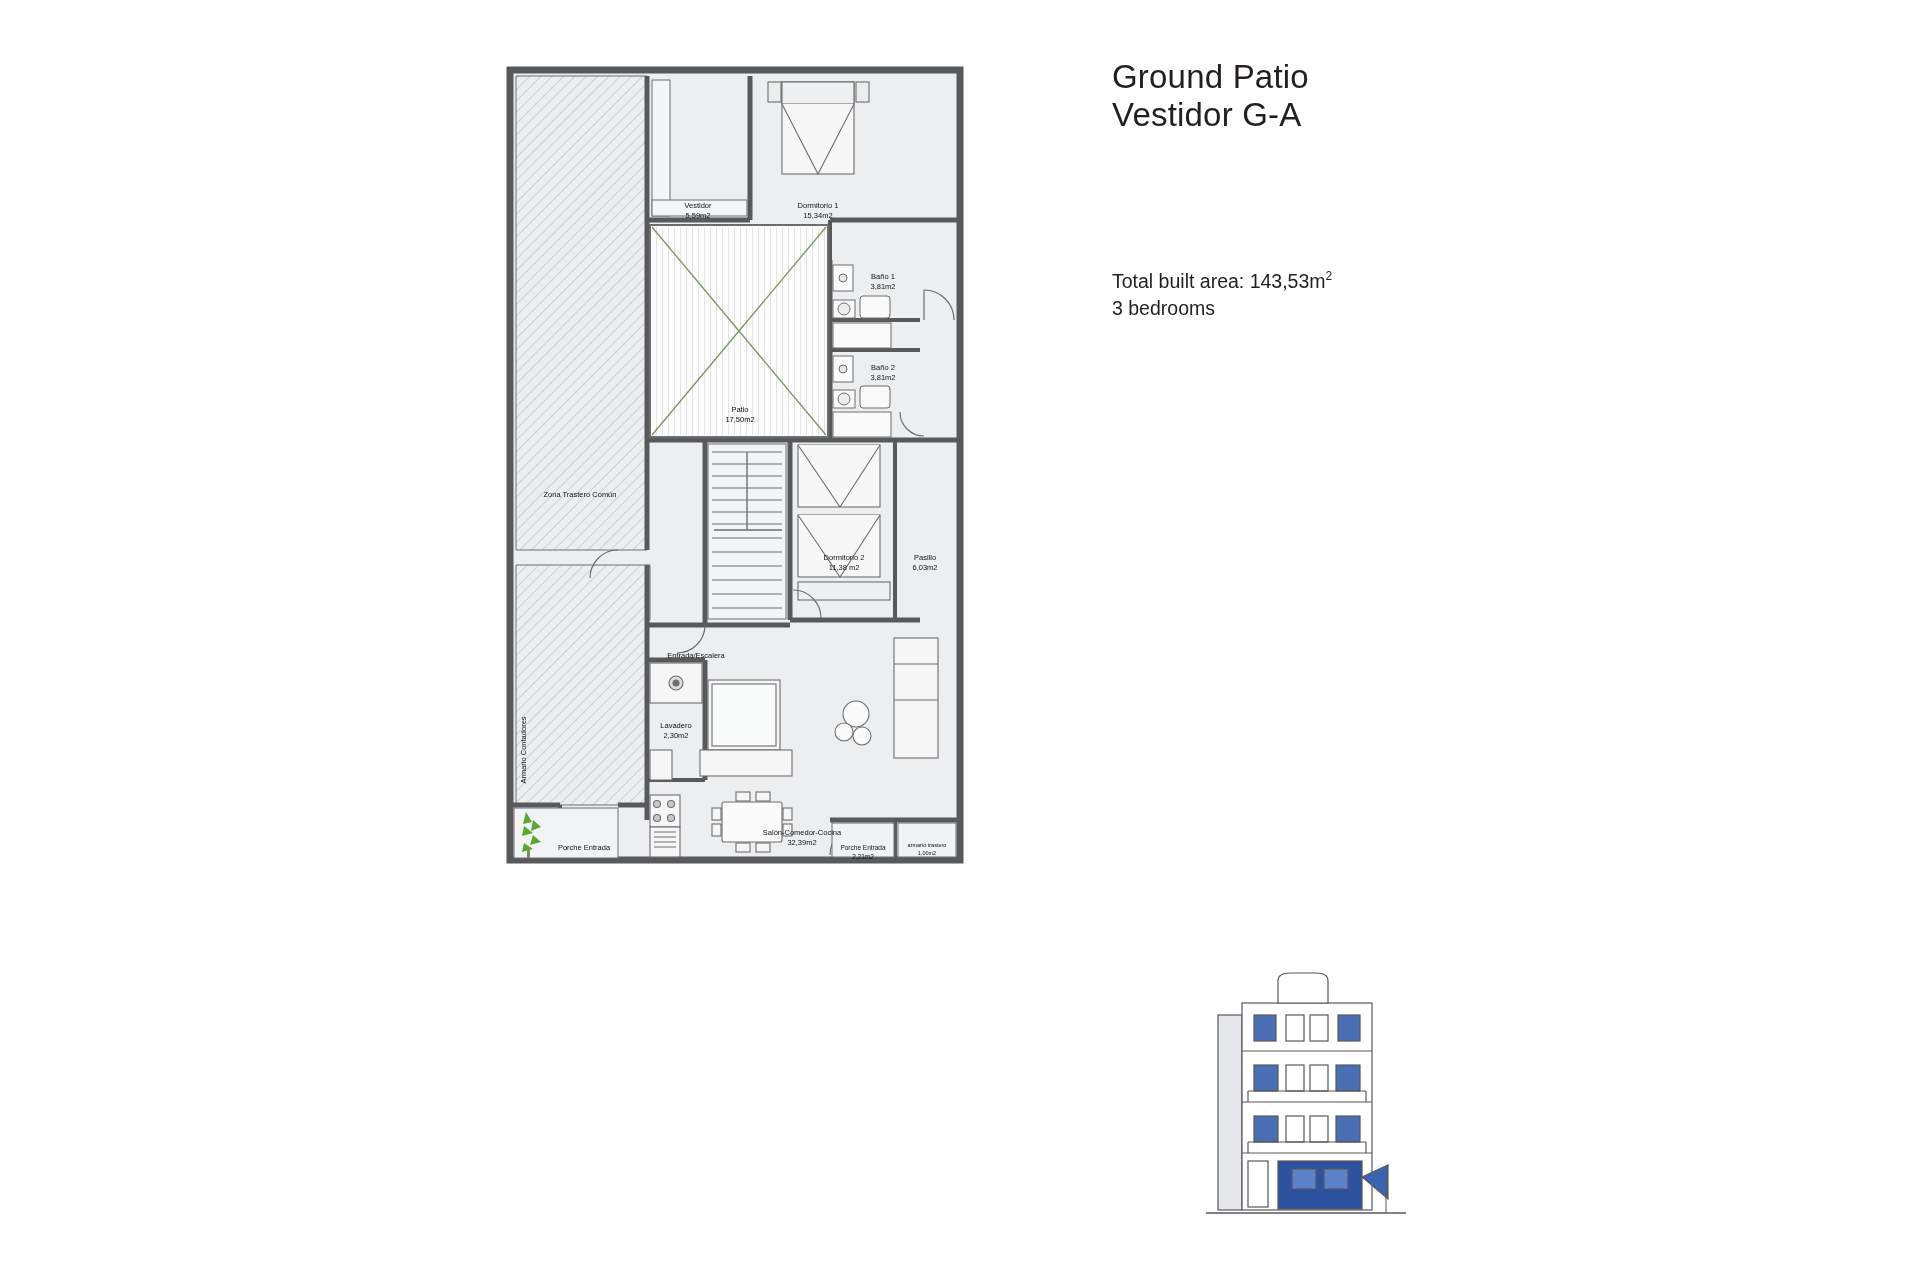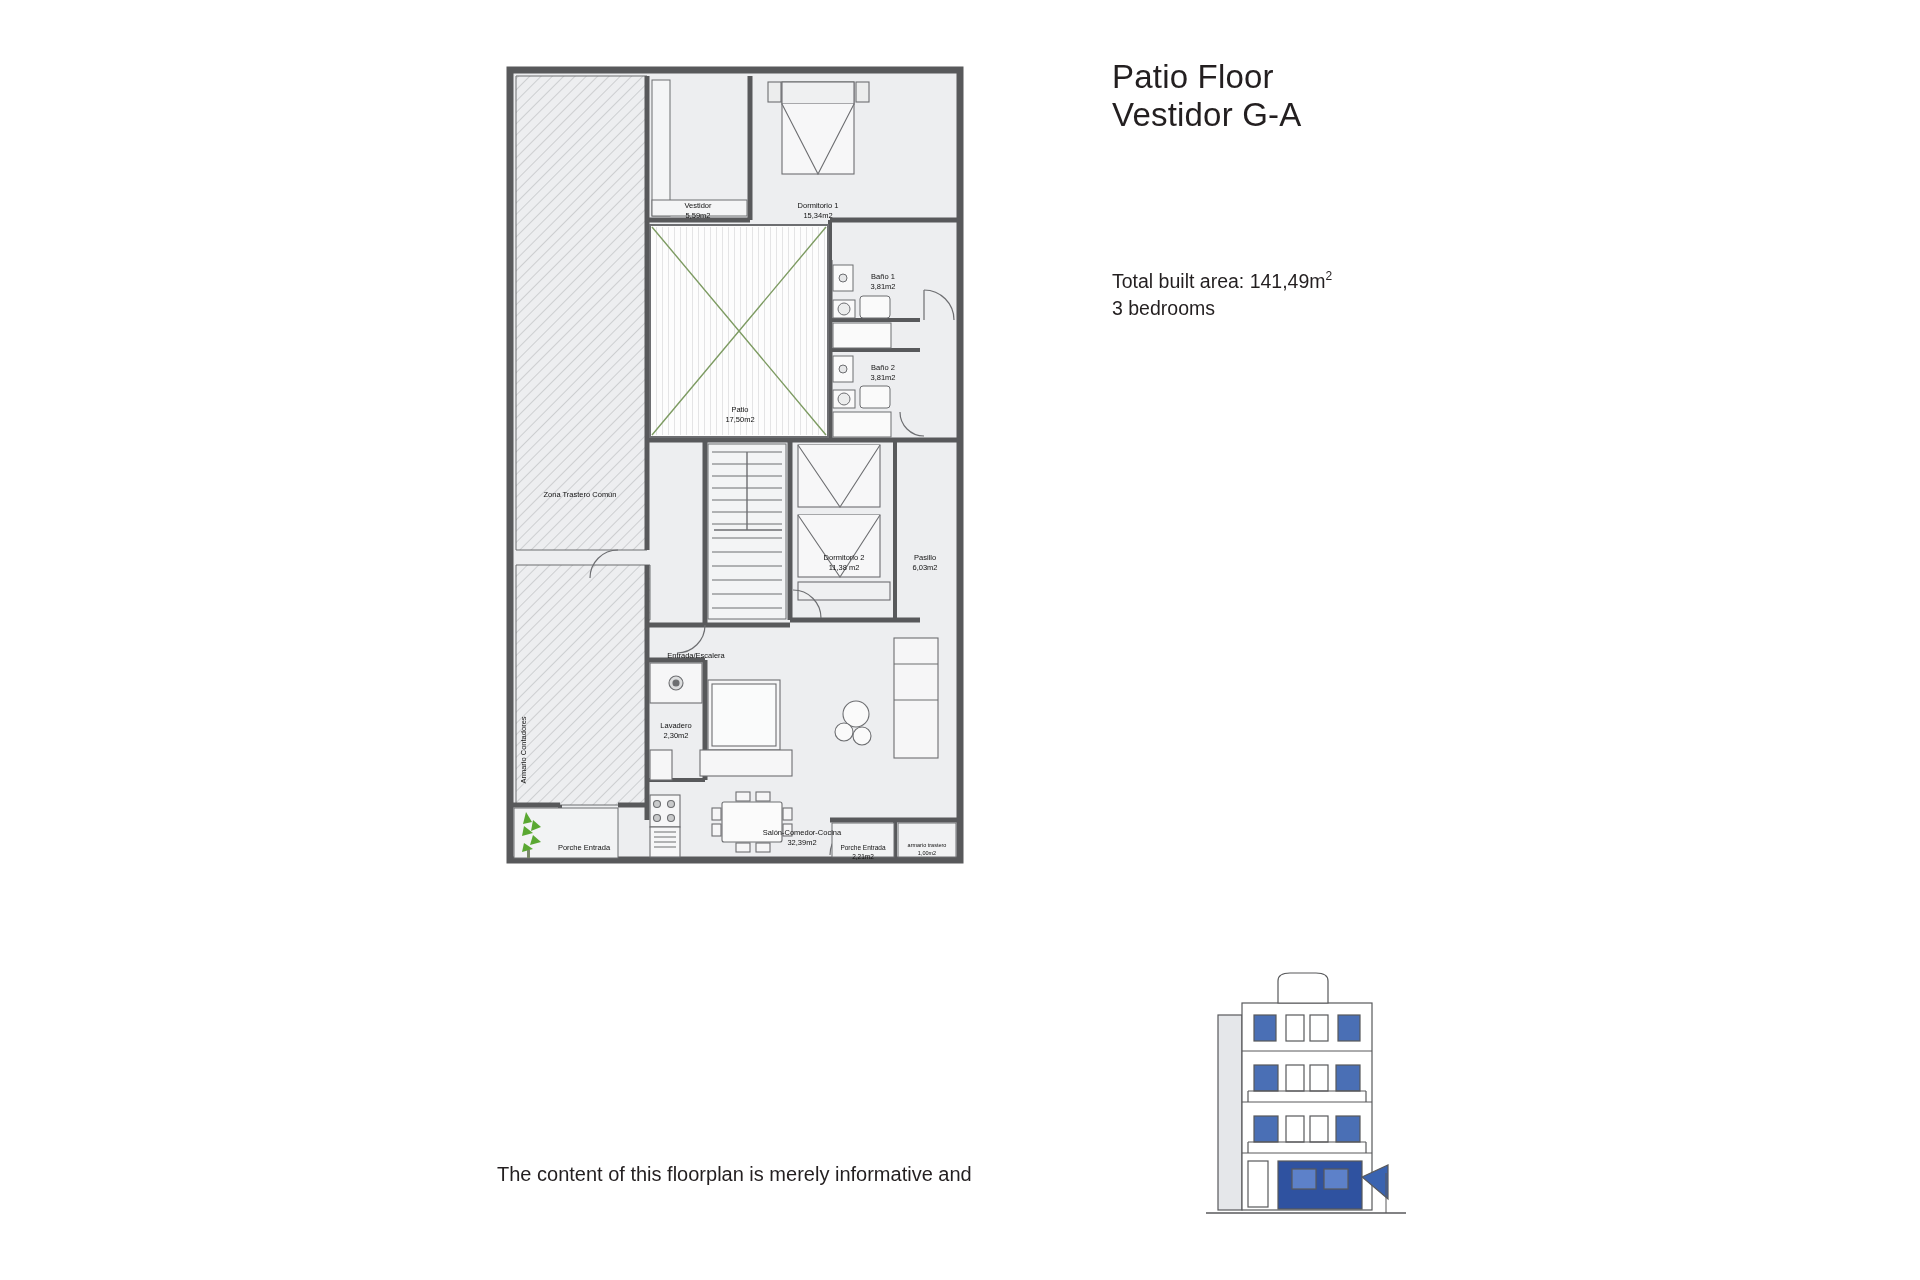--- a/index.html
+++ b/index.html
@@ -79,31 +79,30 @@
 
   .plan-label {
     font-family: "Liberation Sans", sans-serif;
     fill: #111;
   }
 </style>
 </head>
 <body>
 
 <div id="title-block">
-  <div class="line">Patio Floor</div>
+  <div class="line">Ground Patio</div>
   <div class="line">Vestidor G-A</div>
 </div>
 
 <div id="summary-block">
-  <div class="sline"><span>Total built area: 141,49m</span><sup>2</sup></div>
+  <div class="sline"><span>Total built area: 143,53m</span><sup>2</sup></div>
   <div class="sline">3 bedrooms</div>
 </div>
 
 <div id="disclaimer">
-  <div>The content of this floorplan is merely informative and</div>
 </div>
 
 <div id="floorplan">
 <svg width="590" height="1000" viewBox="0 0 590 1000" xmlns="http://www.w3.org/2000/svg">
   <defs>
     <pattern id="hatch45" width="8" height="8" patternUnits="userSpaceOnUse" patternTransform="rotate(45)">
       <line x1="0" y1="0" x2="0" y2="8" stroke="#a6a8ab" stroke-width="0.9"></line>
     </pattern>
     <pattern id="hatchpatio" width="6" height="6" patternUnits="userSpaceOnUse">
       <line x1="0" y1="0" x2="0" y2="6" stroke="#8a8c8f" stroke-width="0.8"></line>

